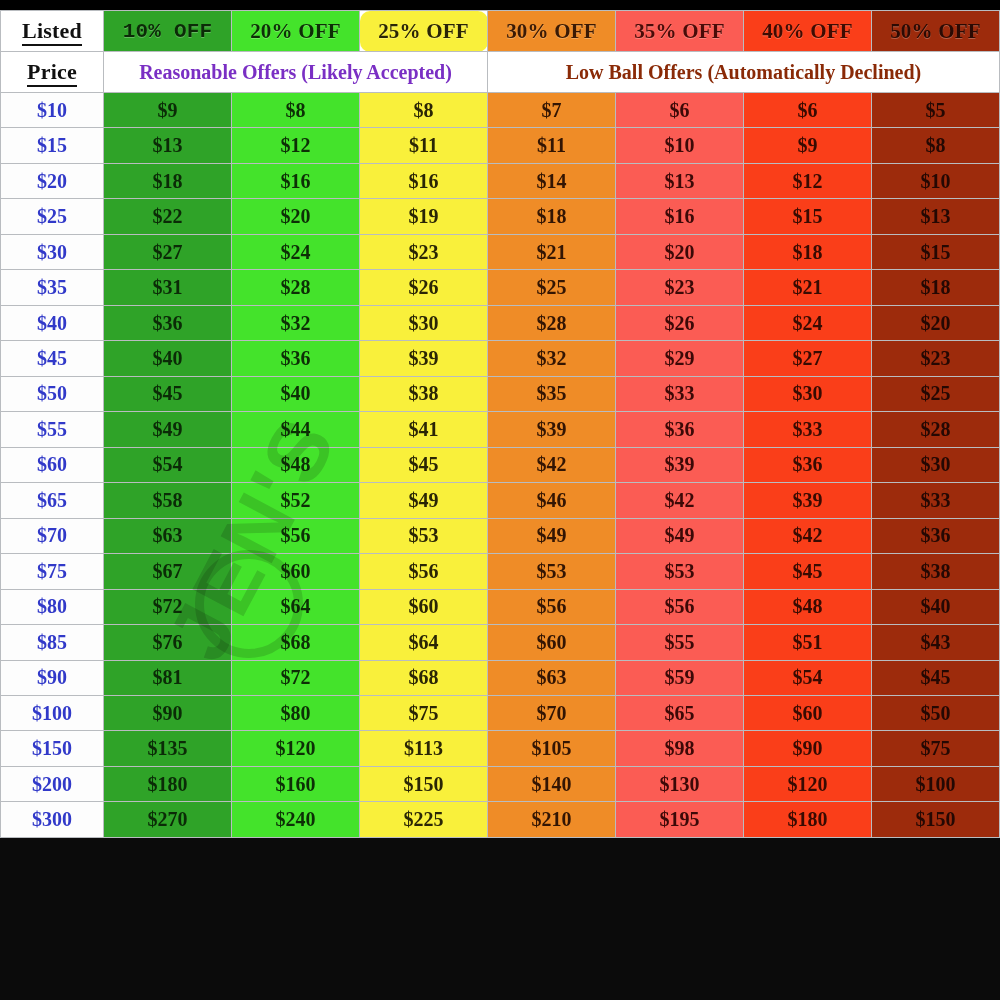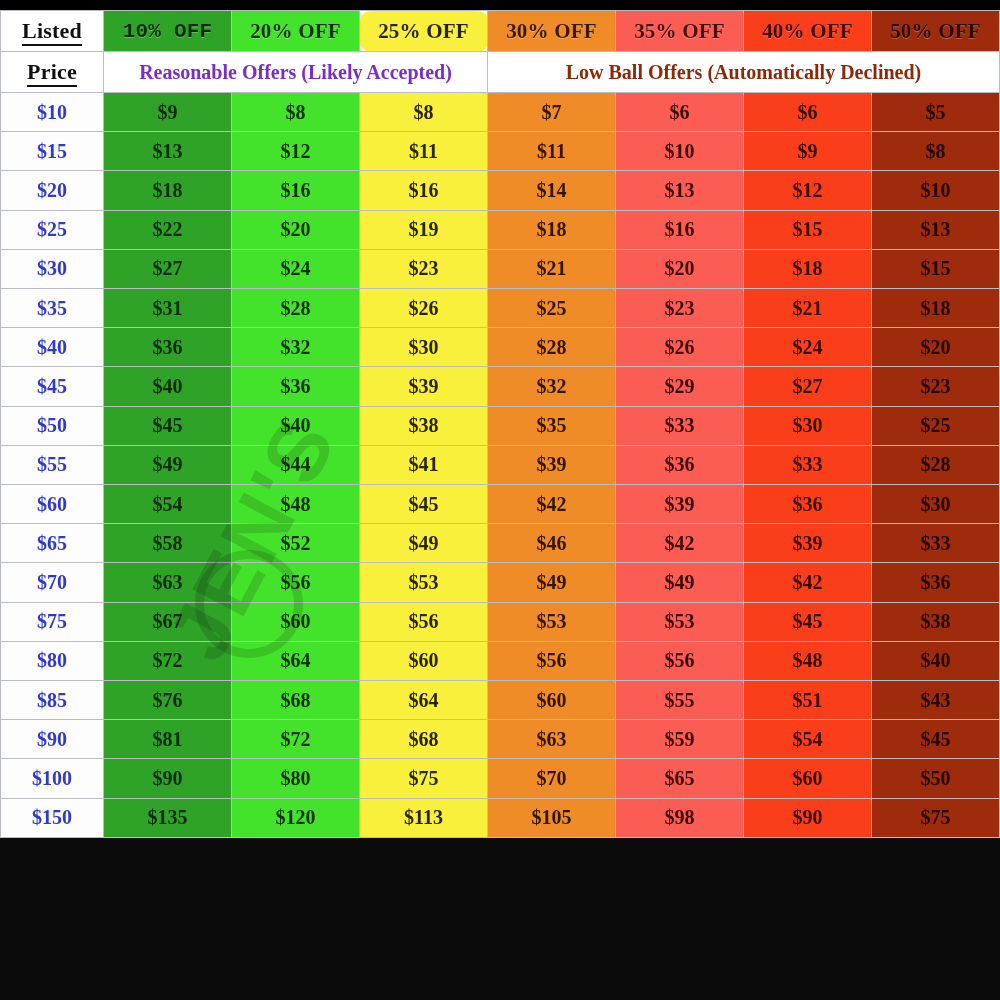--- a/index.html
+++ b/index.html
@@ -386,20 +386,40 @@
           <tr>
             <td class="listed-cell">$150</td>
             <td class="data-cell c10">$135</td>
             <td class="data-cell c20">$120</td>
             <td class="data-cell c25">$113</td>
             <td class="data-cell c30">$105</td>
             <td class="data-cell c35">$98</td>
             <td class="data-cell c40">$90</td>
             <td class="data-cell c50">$75</td>
           </tr>
+          <tr>
+            <td class="listed-cell">$200</td>
+            <td class="data-cell c10">$180</td>
+            <td class="data-cell c20">$160</td>
+            <td class="data-cell c25">$150</td>
+            <td class="data-cell c30">$140</td>
+            <td class="data-cell c35">$130</td>
+            <td class="data-cell c40">$120</td>
+            <td class="data-cell c50">$100</td>
+          </tr>
+          <tr>
+            <td class="listed-cell">$300</td>
+            <td class="data-cell c10">$270</td>
+            <td class="data-cell c20">$240</td>
+            <td class="data-cell c25">$225</td>
+            <td class="data-cell c30">$210</td>
+            <td class="data-cell c35">$195</td>
+            <td class="data-cell c40">$180</td>
+            <td class="data-cell c50">$150</td>
+          </tr>
         </tbody>
     </table>
 
     <div class="watermark">JEN'S</div>
     <div class="watermark-ring"></div>
   </div>
 
   <div class="letterbox-bottom"></div>
 </div>
 

